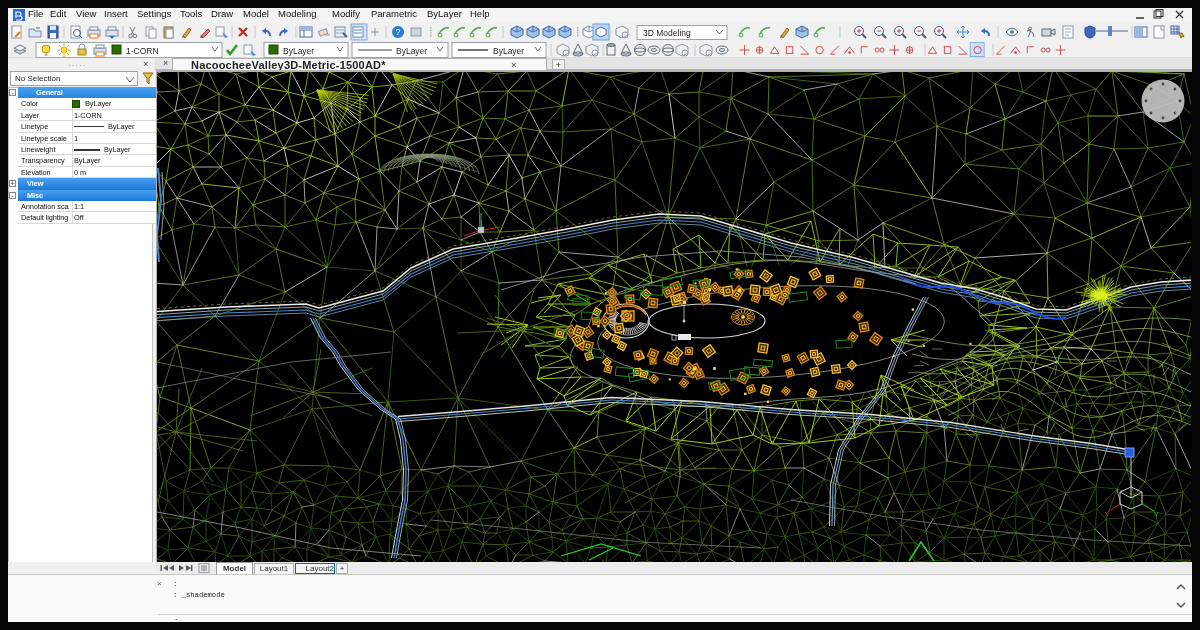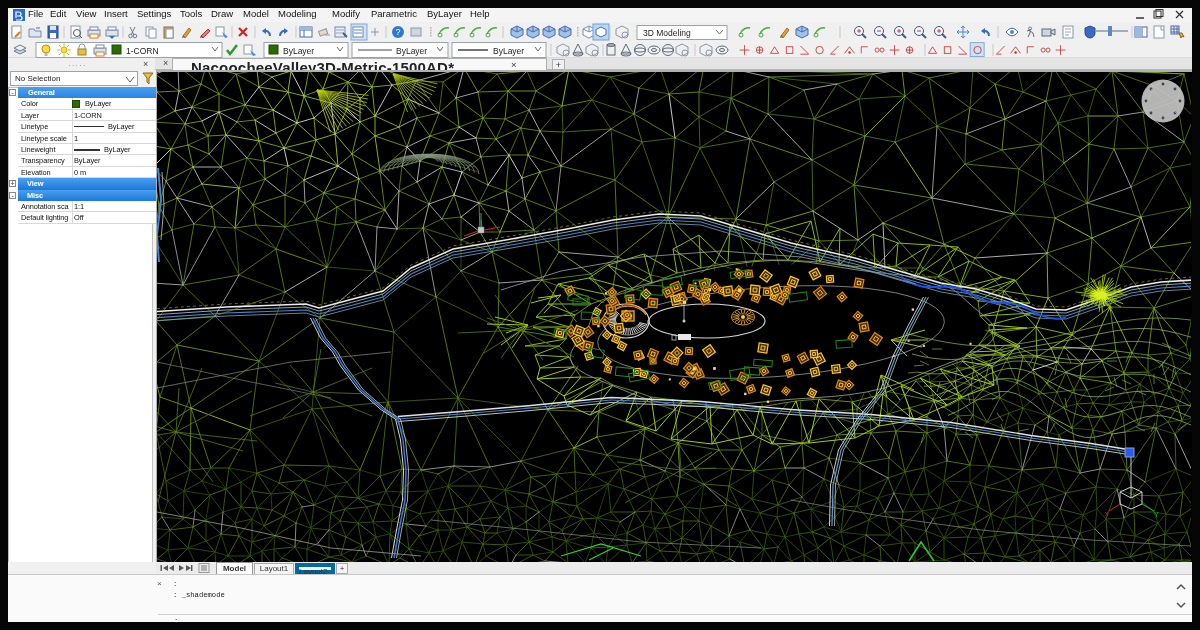--- a/index.html
+++ b/index.html
@@ -34,41 +34,41 @@
         <path d="M46 3l7 7M53 3l-7 7" stroke="#333" stroke-width="1.3"></path>
       </svg>
  </div>
 
  <div class="abs" style="left:0;top:14px;width:1184px;height:36px;background:#f0f0f0;border-bottom:1px solid #dcdcdc"></div>
 
  <div class="abs" style="left:0;top:50px;width:1184px;height:12px;background:#e9e9e9"></div>
  <div class="abs" style="left:147px;top:50px;width:1037px;height:12px;background:#e4e4e4;border-bottom:1px solid #b8b8b8">
    <span style="position:absolute;left:8px;top:0px;font-size:9px;color:#444">×</span>
    <div style="position:absolute;left:17px;top:0;width:375px;height:12px;background:#f8f8f8;border:1px solid #b0b0b0;border-bottom:none">
-     <span style="position:absolute;left:18px;top:0px;font-size:15px;font-weight:bold;color:#222;letter-spacing:0.2px">NacoocheeValley3D-Metric-1500AD*</span>
+     <span style="position:absolute;left:18px;top:0px;font-size:11px;font-weight:bold;color:#222;letter-spacing:0.2px">NacoocheeValley3D-Metric-1500AD*</span>
      <span style="position:absolute;left:338px;top:0px;font-size:9.5px;color:#333">×</span>
    </div>
    <div style="position:absolute;left:397px;top:1px;width:13px;height:11px;background:#f0f0f0;border:1px solid #b0b0b0;font-size:9px;text-align:center;line-height:10px;color:#333">+</div>
  </div>
 
  <div class="abs" style="left:0;top:50px;width:147px;height:524px;background:#f0f0f0;font-size:8.5px;color:#222">
    <div style="position:absolute;left:60px;top:3px;width:30px;height:4px;color:#999;font-size:8px;letter-spacing:1px">·····</div>
    <span style="position:absolute;left:135px;top:1px;font-size:9px;color:#444">×</span>
    <div style="position:absolute;left:2px;top:13px;width:128px;height:15px;background:#fff;border:1px solid #9aa2ac;line-height:14px;padding-left:4px;font-size:8px">No Selection
      <svg width="8" height="6" style="position:absolute;right:3px;top:5px">
           <path d="M0 0l4 5 4-5" fill="none" stroke="#666"></path>
         </svg>
    </div>
    <svg width="15" height="15" style="position:absolute;left:133px;top:13px">
         <path d="M2 2h10l-4 5v6l-2-2V7z" fill="#e8c040" stroke="#8a6a10"></path>
       </svg>
    <div style="position:absolute;left:0px;top:29px;width:145px;height:495px;background:#fff;border:1px solid #c0c0c0"></div>
  </div>
  <div class="abs" style="left:0;top:79px;width:147px;height:495px;font-size:7.4px;color:#111;line-height:11.4px;letter-spacing:-0.1px" id="proprows">
-      <div style="position:absolute;left:10px;top:0.0px;width:141px;height:16px;background:linear-gradient(#4aa0f0,#1a78d8);color:#fff;font-weight:bold;padding-left:10px;box-sizing:border-box;line-height:11.4px">General</div>
+      <div style="position:absolute;left:10px;top:0.0px;width:141px;height:16px;background:linear-gradient(#4aa0f0,#1a78d8);color:#fff;font-weight:bold;padding-left:18px;box-sizing:border-box;line-height:11.4px">General</div>
       <div style="position:absolute;left:1px;top:2.0px;width:7px;height:7px;background:#fff;border:1px solid #888;font-size:7px;line-height:6px;text-align:center;color:#333">-</div>
       <div style="position:absolute;left:10px;top:11.4px;width:141px;height:11.4px;background:#fff;border-bottom:1px solid #d8d8d8;box-sizing:border-box"></div>
       <div style="position:absolute;left:64px;top:11.4px;width:1px;height:11.4px;background:#d8d8d8"></div>
       <span style="position:absolute;left:13px;top:11.4px;width:49px;overflow:hidden;white-space:nowrap;display:inline-block">Color</span>
       <div style="position:absolute;left:64px;top:12.9px;width:8px;height:8px;background:#2a6a00;border:1px solid #1a4a00"></div>
       <span style="position:absolute;left:77px;top:11.4px">ByLayer</span>
       <div style="position:absolute;left:10px;top:22.8px;width:141px;height:11.4px;background:#fff;border-bottom:1px solid #d8d8d8;box-sizing:border-box"></div>
       <div style="position:absolute;left:64px;top:22.8px;width:1px;height:11.4px;background:#d8d8d8"></div>
       <span style="position:absolute;left:13px;top:22.8px;width:49px;overflow:hidden;white-space:nowrap;display:inline-block">Layer</span>
       <span style="position:absolute;left:66px;top:22.8px">1-CORN</span>
@@ -745,21 +745,21 @@
           <path d="M20 3l5 3-5 3z"></path>
           <path d="M27 3l5 3-5 3zM33 3v6z"></path>
           <rect x="32" y="3" width="1.4" height="6"></rect>
           <rect x="1.5" y="3" width="1.4" height="6"></rect>
         </g>
         <rect x="40" y="1.5" width="10" height="9" fill="#ececec" stroke="#999"></rect>
         <path d="M42 4h6M42 6h6M42 8h6" stroke="#777"></path>
       </svg>
    <div style="position:absolute;left:60px;top:0;width:37px;height:12px;background:#fff;border:1px solid #999;border-bottom:none;font-weight:bold;text-align:center;line-height:11px">Model</div>
    <div style="position:absolute;left:98px;top:1px;width:40px;height:20px;background:#f4f4f4;border:1px solid #aaa;text-align:center;line-height:10px">Layout1</div>
-   <div style="position:absolute;left:139px;top:1px;width:40px;height:11px;background:#f4f4f4;border:4px solid #0369a1;text-align:left;line-height:10px">Layout2</div>
+   <div style="position:absolute;left:139px;top:1px;width:40px;height:11px;background:#f4f4f4;border:1px solid #0369a1;text-align:right;line-height:10px">Layout2</div>
    <div style="position:absolute;left:180px;top:1px;width:12px;height:11px;background:#f4f4f4;border:1px solid #aaa;text-align:center;line-height:10px">+</div>
  </div>
 
  <div class="abs" style="left:0;top:566px;width:1184px;height:48px;background:#fafafa;border-top:1px solid #c8c8c8;font-family:'Liberation Mono',monospace;font-size:7.2px;color:#222">
    <span style="position:absolute;left:149px;top:4px;font-size:8px;color:#555">×</span>
    <div style="position:absolute;left:165px;top:5px;white-space:pre">:</div>
    <div style="position:absolute;left:165px;top:16px;white-space:pre">: _shademode</div>
    <div style="position:absolute;left:150px;top:39px;width:1034px;height:1px;background:#d0d0d0"></div>
    <div style="position:absolute;left:166px;top:42px;white-space:pre">:</div>
    <svg width="10" height="8" style="position:absolute;right:6px;top:8px">

